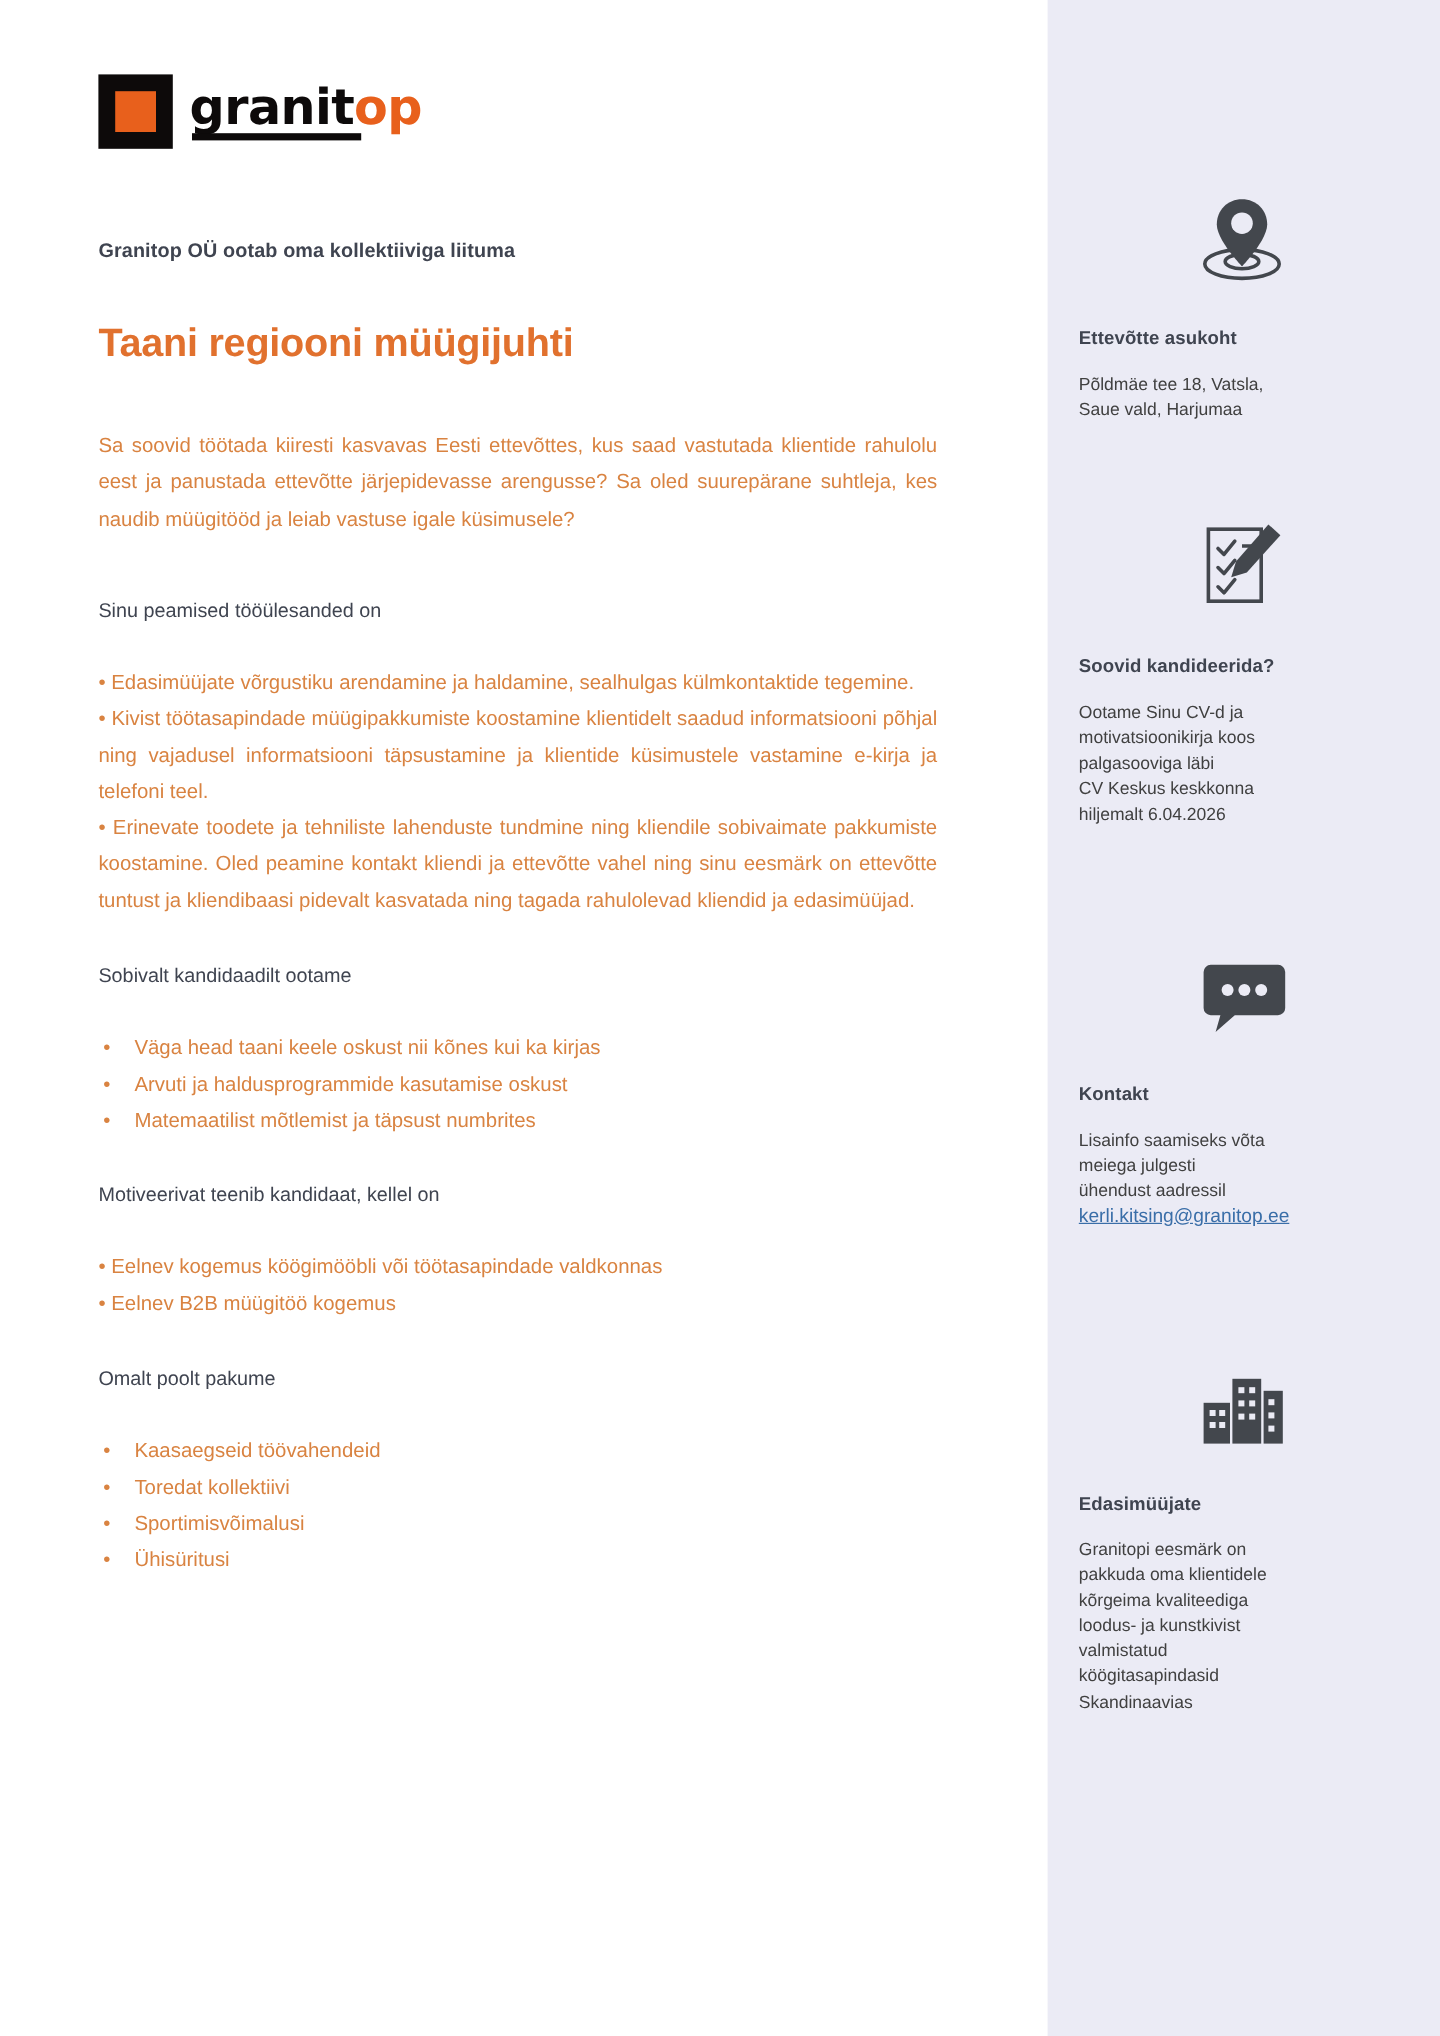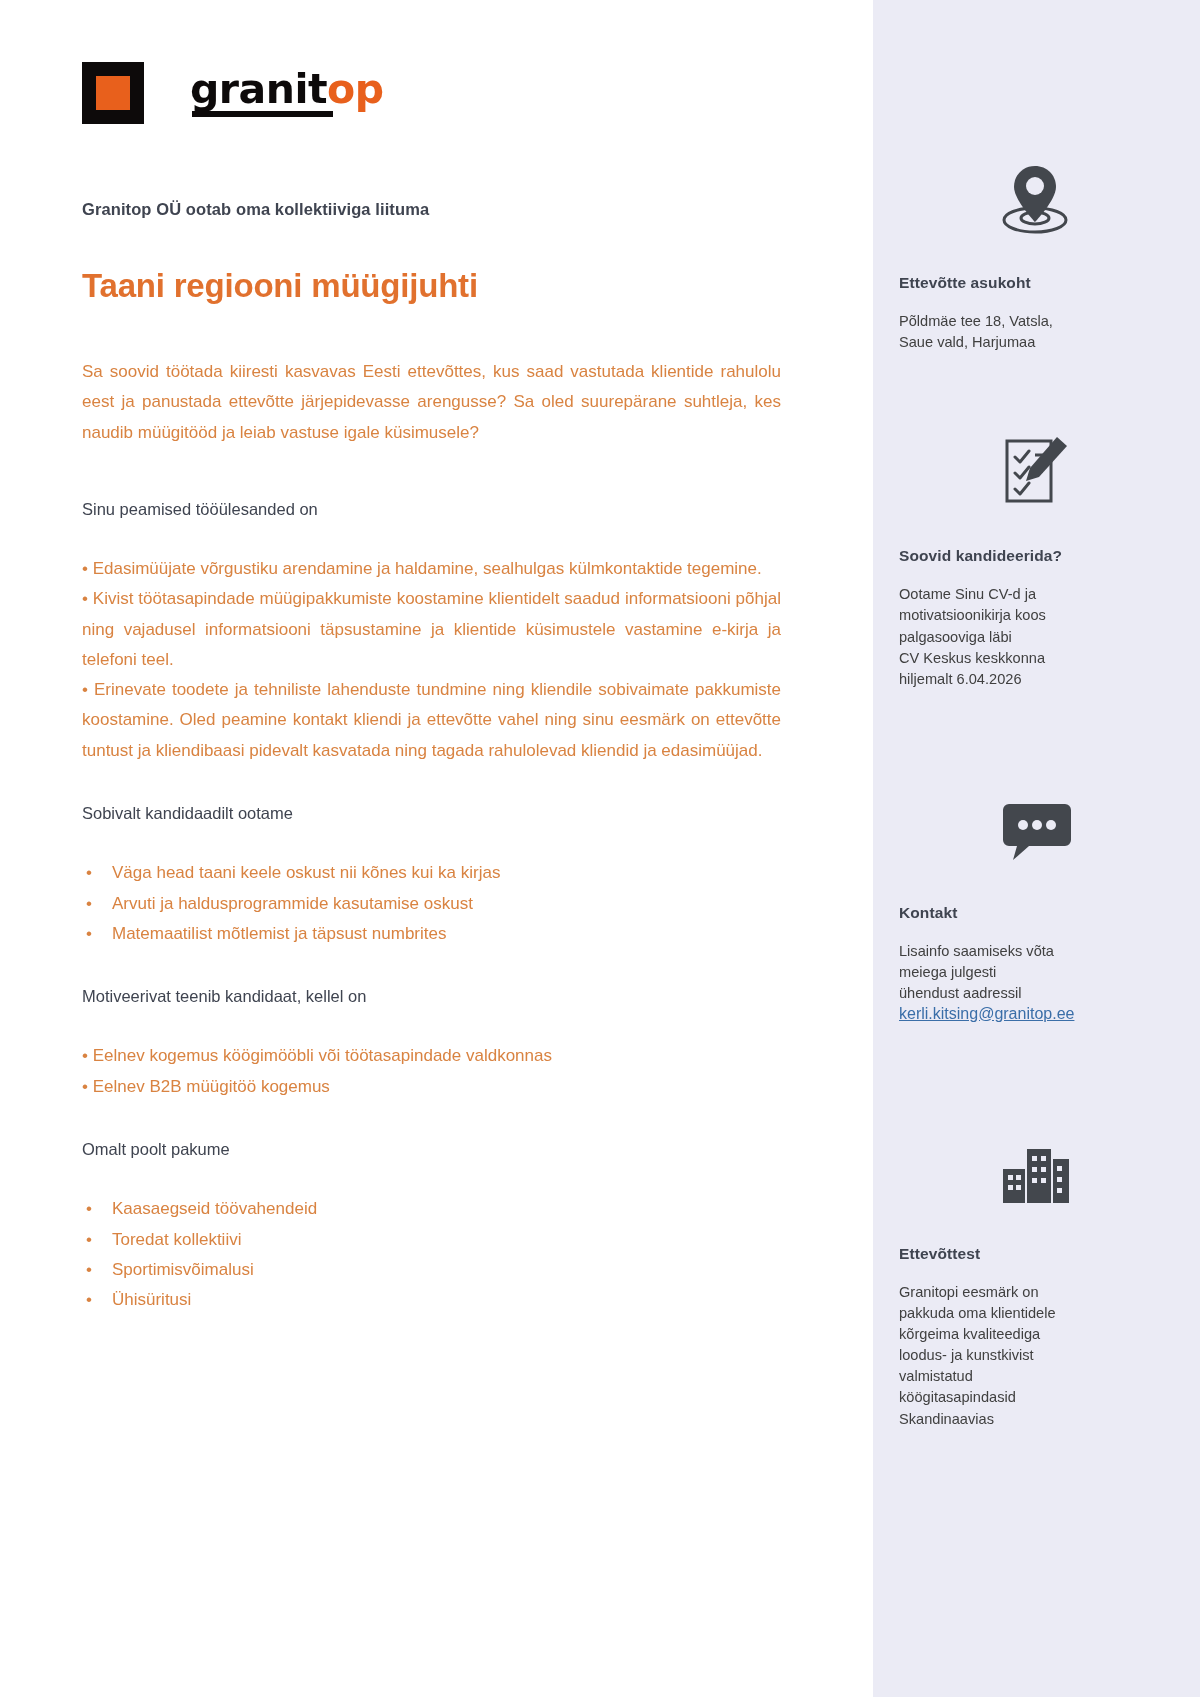--- a/index.html
+++ b/index.html
@@ -28,21 +28,20 @@
     padding: 62px 92px 0 82px;
     background: #ffffff;
   }
 
   
   .logo-row {
     display: flex;
     align-items: center;
     height: 62px;
     margin-bottom: 76px;
-    gap: 32px;
   }
   .logo-mark {
     width: 62px;
     height: 62px;
     background: #0d0a0a;
     display: flex;
     align-items: center;
     justify-content: center;
     flex: none;
   }
@@ -295,21 +294,21 @@
           <rect x="48" y="27" width="5" height="5" fill="#ebebf5"></rect>
           <rect x="39" y="38" width="5" height="5" fill="#ebebf5"></rect>
           <rect x="48" y="38" width="5" height="5" fill="#ebebf5"></rect>
           <rect x="39" y="49" width="5" height="5" fill="#ebebf5"></rect>
           <rect x="48" y="49" width="5" height="5" fill="#ebebf5"></rect>
           <rect x="64" y="37" width="5" height="5" fill="#ebebf5"></rect>
           <rect x="64" y="48" width="5" height="5" fill="#ebebf5"></rect>
           <rect x="64" y="59" width="5" height="5" fill="#ebebf5"></rect>
         </svg>
       </div>
-      <div class="side-title">Ettevõttest</div>
+      <div class="side-title">Edasimüüjate</div>
       <div class="side-body" style="white-space:pre-line">Granitopi eesmärk on
 pakkuda oma klientidele
 kõrgeima kvaliteediga
 loodus- ja kunstkivist
 valmistatud
 köögitasapindasid
 Skandinaavias</div>
     </div>
 
   </div>

